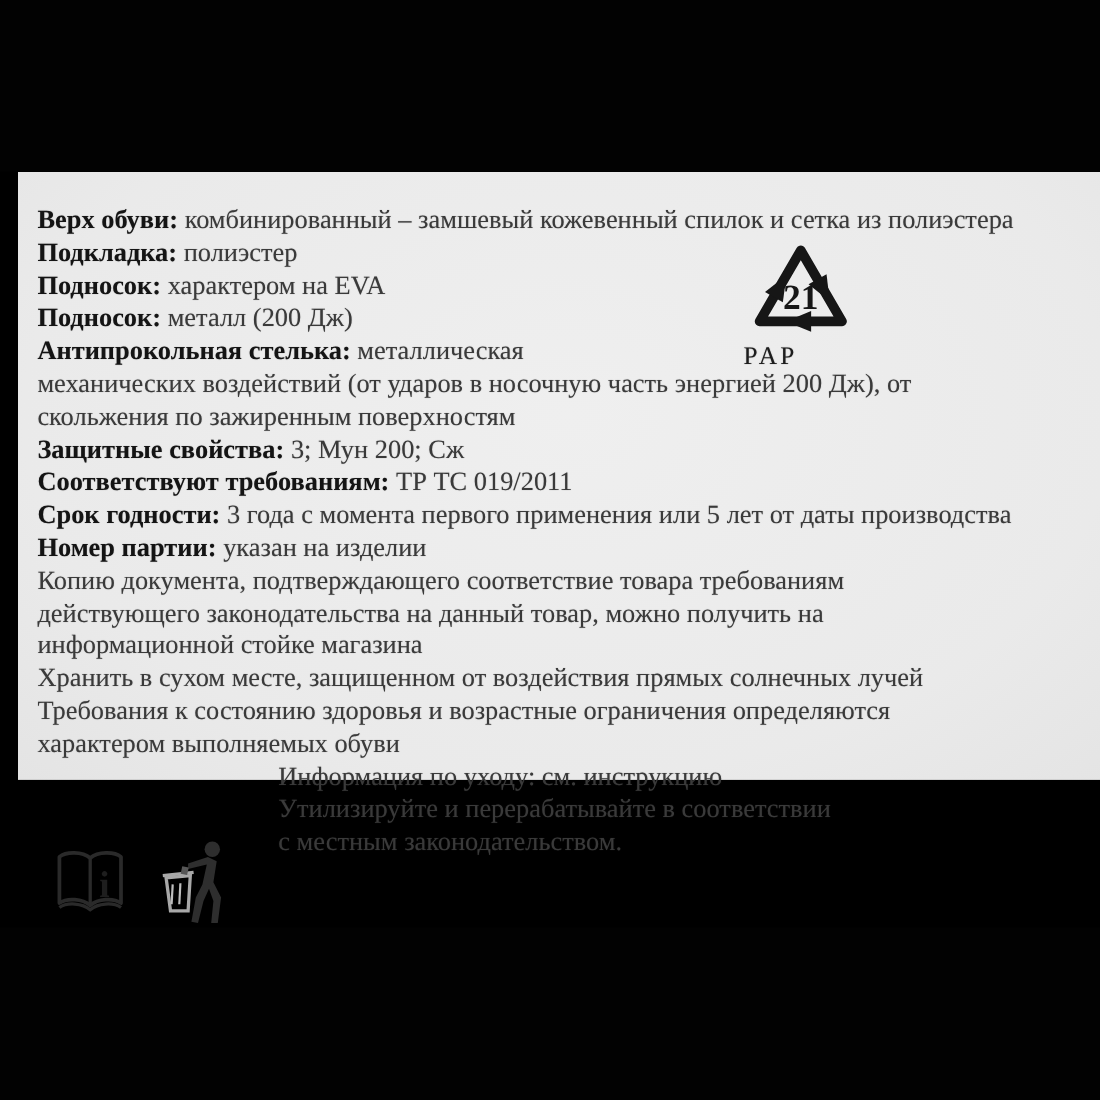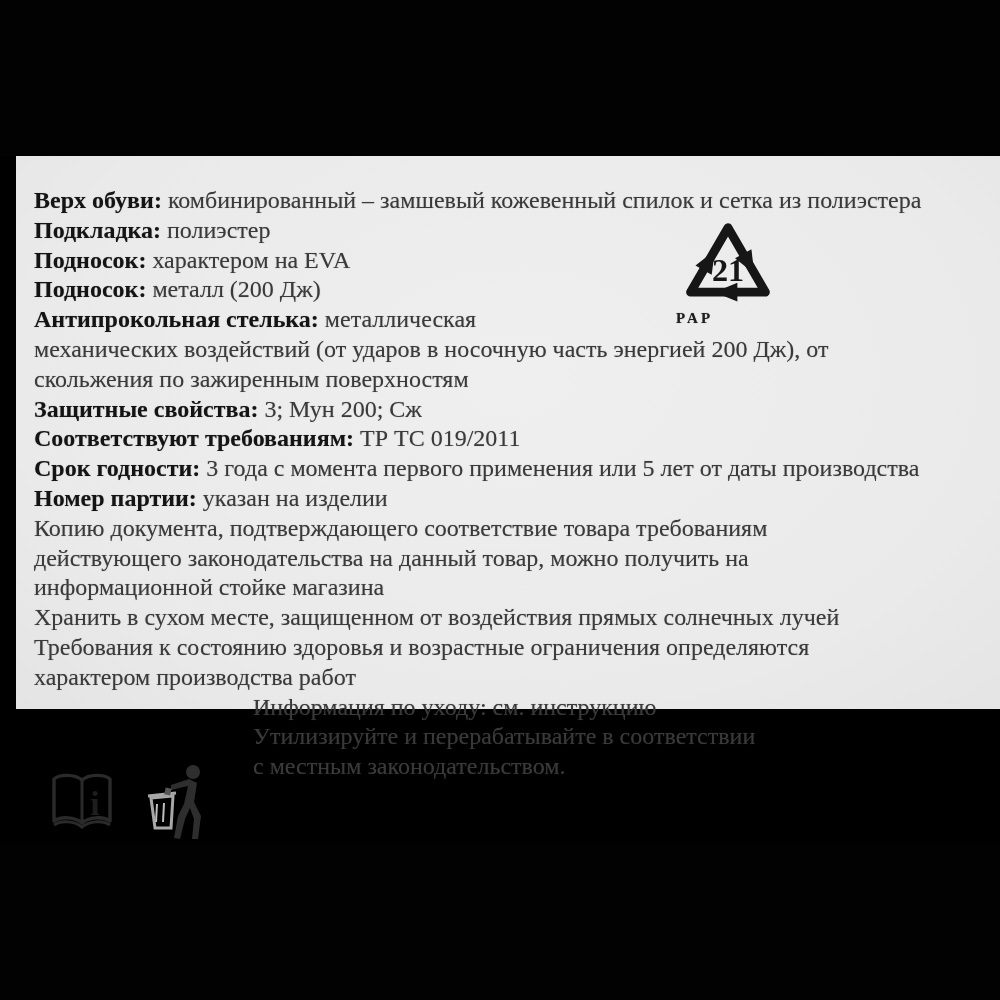--- a/index.html
+++ b/index.html
@@ -29,22 +29,22 @@
     text-shadow: 0 0 1px rgba(70,70,70,0.45);
   }
   .label-text .line { white-space: nowrap; overflow: visible; height: 29.8px; }
   .label-text .line.indent { padding-left: 219px; }
   .label-text .fld { font-weight: bold; color: #141414; }
   .recycle-box {
     position: absolute; left: 660px; top: 60px;
     width: 108px; text-align: left;
   }
   .recycle-box .pap {
-    font-weight: bold;
-    font-size: 15px;
+    font-weight: normal;
+    font-size: 23px;
     letter-spacing: 3px;
     color: #1d1d1d;
     margin-top: -2px;
     text-shadow: 0 0 1px rgba(40,40,40,0.5);
   }
   .book-icon-box { position: absolute; left: 34px; top: 615px; }
   .tidyman-box { position: absolute; left: 127px; top: 606px; }
 </style>
 </head>
 <body>
@@ -65,21 +65,21 @@
         <div class="line"><span>скольжения по зажиренным поверхностям</span></div>
         <div class="line"><span class="fld">Защитные свойства:</span><span> 3; Мун 200; Сж</span></div>
         <div class="line"><span class="fld">Соответствуют требованиям:</span><span> ТР ТС 019/2011</span></div>
         <div class="line"><span class="fld">Срок годности:</span><span> 3 года с момента первого применения или 5 лет от даты производства</span></div>
         <div class="line"><span class="fld">Номер партии:</span><span> указан на изделии</span></div>
         <div class="line"><span>Копию документа, подтверждающего соответствие товара требованиям</span></div>
         <div class="line"><span>действующего законодательства на данный товар, можно получить на</span></div>
         <div class="line"><span>информационной стойке магазина</span></div>
         <div class="line"><span>Хранить в сухом месте, защищенном от воздействия прямых солнечных лучей</span></div>
         <div class="line"><span>Требования к состоянию здоровья и возрастные ограничения определяются</span></div>
-        <div class="line"><span>характером производства работ</span></div>
+        <div class="line"><span>характером выполняемых обуви</span></div>
         <div class="line indent"><span>Информация по уходу: см. инструкцию</span></div>
         <div class="line indent"><span>Утилизируйте и перерабатывайте в соответствии</span></div>
         <div class="line indent"><span>с местным законодательством.</span></div>
       </div>
 
     <div class="recycle-box">
       <svg width="104" height="92" viewBox="0 0 100 88">
         <path d="M50 11 L86 73 L14 73 Z" fill="none" stroke="#161616" stroke-width="8.5" stroke-linejoin="round"></path>
         <g fill="#161616">
           <polygon points="0,-13 9,9 -9,9" transform="translate(69,44) rotate(151)"></polygon>

